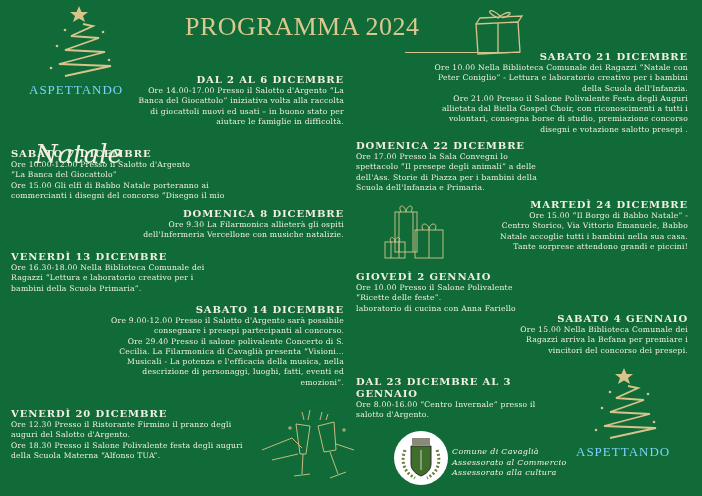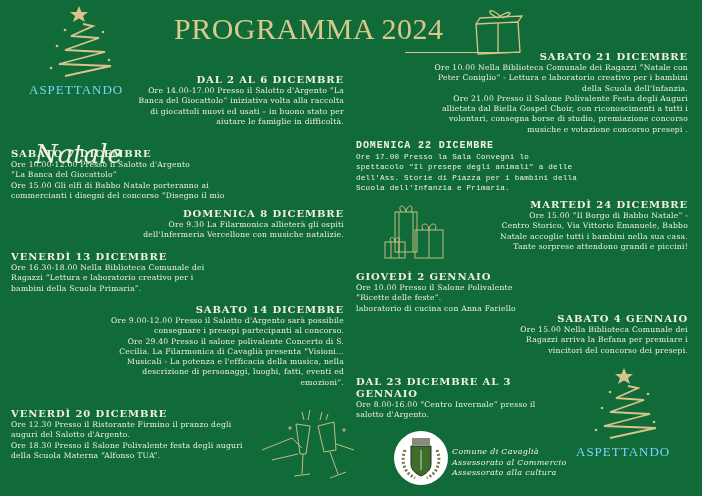--- a/index.html
+++ b/index.html
@@ -5,22 +5,22 @@
   html, body { margin:0; padding:0; }
   body {
     width:702px; height:496px; overflow:hidden;
     background:#116b38;
     font-family:"DejaVu Serif", serif;
     color:#f1efe3;
     position:relative;
   }
   .abs { position:absolute; }
   .title {
-    left:174px; top:12px; font-family:"Liberation Serif", serif;
-    font-size:30px; color:#d9c98e; letter-spacing:0.5px; white-space:nowrap;
+    left:185px; top:12px; font-family:"Liberation Serif", serif;
+    font-size:26px; color:#d9c98e; letter-spacing:0.5px; white-space:nowrap;
   }
   .title-line { left:405px; top:52px; width:115px; height:1px; background:#d7c48a; }
   .ev { position:absolute; font-size:7.6px; line-height:10.3px; letter-spacing:0.25px; }
   .ev .h { font-weight:bold; font-size:10px; letter-spacing:0.9px; line-height:12px; }
   .ev p { margin:0; }
   .r { text-align:right; }
   .logo-text1 { font-family:"Liberation Serif", serif; font-size:13px; letter-spacing:1px; color:#7dd3fc; }
   .logo-text2 { font-family:"DejaVu Serif", serif; font-style:italic; font-size:26px; color:#f1efe3;margin-top:47px; }
   .comune { font-style:italic; font-size:8px; line-height:10.5px; letter-spacing:0.3px; }
 </style>
@@ -115,24 +115,24 @@
 </svg>
 
 <div class="ev r" style="left:400px;top:51px;width:288px;">
   <div class="h">SABATO 21 DICEMBRE</div>
   <p>Ore 10.00 Nella Biblioteca Comunale dei Ragazzi “Natale con</p>
   <p>Peter Coniglio” - Lettura e laboratorio creativo per i bambini</p>
   <p>della Scuola dell'Infanzia.</p>
   <p>Ore 21.00 Presso il Salone Polivalente Festa degli Auguri</p>
   <p>allietata dal Biella  Gospel Choir, con riconoscimenti a tutti i</p>
   <p>volontari, consegna borse di studio, premiazione concorso</p>
-  <p>musiche e votazione concorso presepi .</p>
-</div>
-
-<div class="ev" style="left:356px;top:140px;width:230px;font-family:Liberation Mono, monospace;">
+  <p>disegni e votazione salotto presepi .</p>
+</div>
+
+<div class="ev" style="left:356px;top:140px;width:230px;">
   <div class="h">DOMENICA 22 DICEMBRE</div>
   <p>Ore 17.00 Presso la Sala Convegni lo</p>
   <p>spettacolo “Il presepe degli animali” a delle</p>
   <p>dell'Ass. Storie di Piazza per i bambini della</p>
   <p>Scuola dell'Infanzia e Primaria.</p>
 </div>
 
 <svg class="abs" style="left:383px;top:202px;" width="66" height="58" viewBox="0 0 66 58">
   <g fill="none" stroke="#d7c48a" stroke-width="0.9">
     <rect x="12" y="10" width="22" height="40"></rect>

